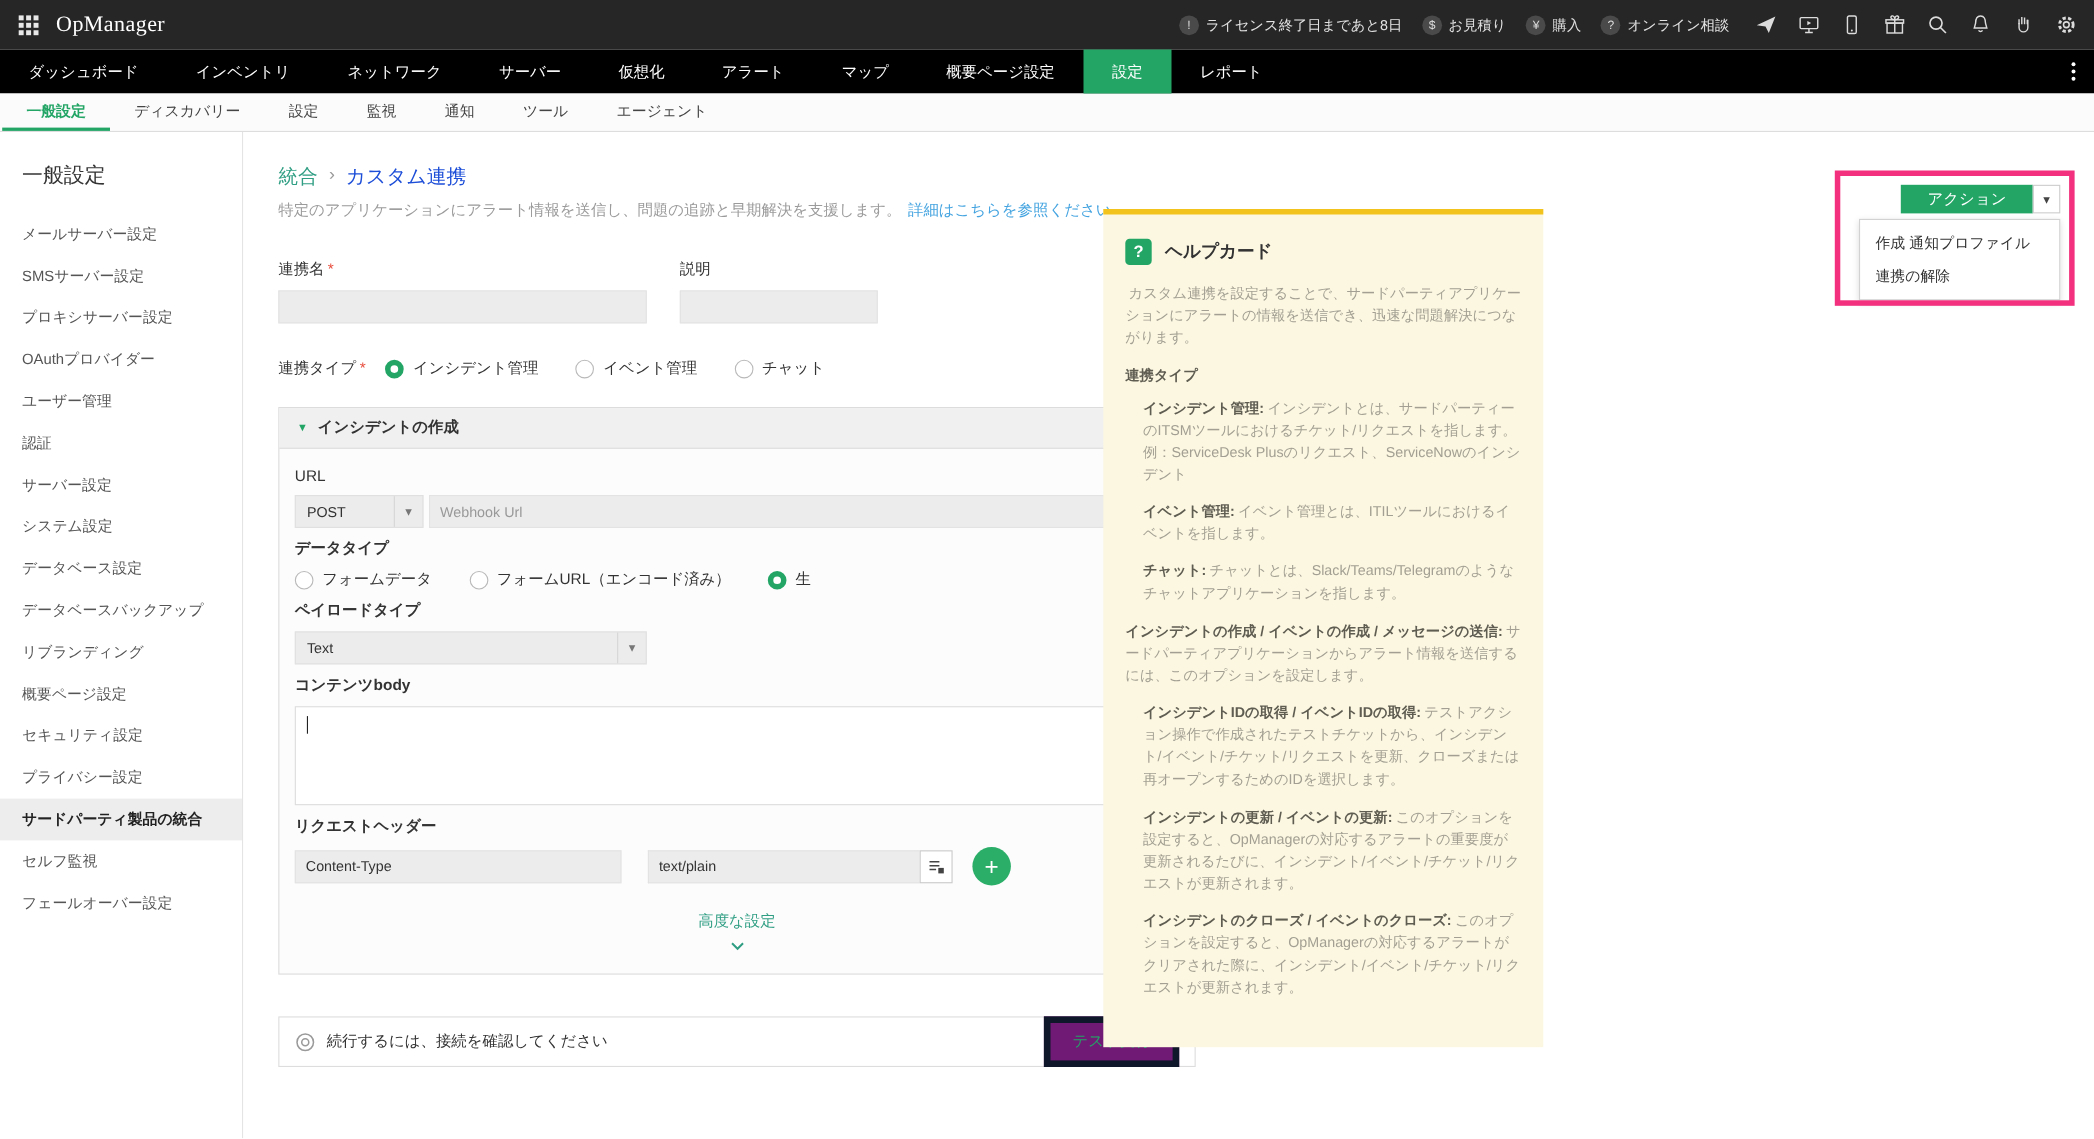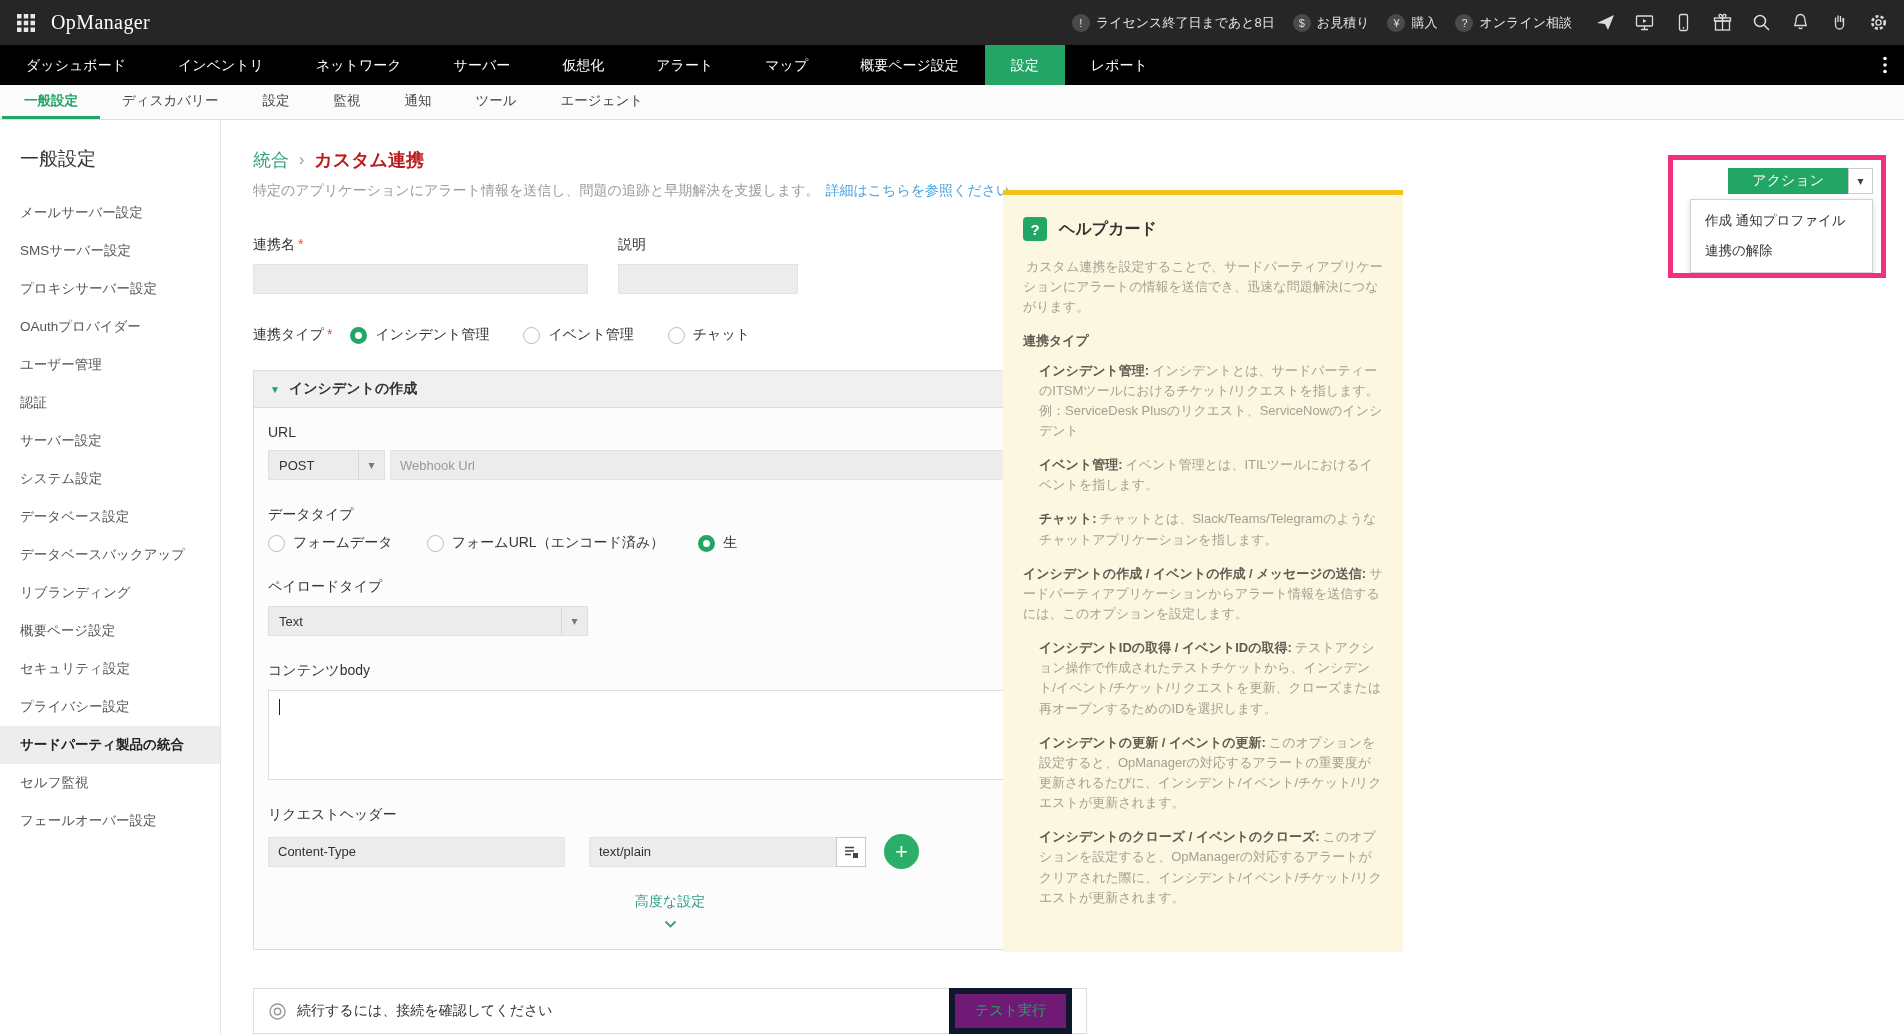--- a/index.html
+++ b/index.html
@@ -35,21 +35,21 @@
   .sidebar { position:absolute; left:0; top:120px; bottom:0; width:221px; border-right:1px solid #e4e4e4; background:#fff; }
   .sidebar-title { font-size:19px; color:#333; padding:26px 20px 22px; }
   .sidebar-item { font-size:13.5px; color:#555; padding:10px 20px; cursor:pointer; white-space:nowrap; }
   .sidebar-item.active { background:#ededed; color:#222; font-weight:bold; }
 
   
   .main { position:absolute; left:253px; top:120px; width:834px; }
   .breadcrumb { margin-top:28px; font-size:18px; display:flex; align-items:center; gap:10px; }
   .bc-parent { color:#2f9e83; cursor:pointer; }
   .bc-sep { color:#999; font-size:16px; }
-  .bc-current { color:#b91c1c;font-weight:bold; }
+  .bc-current { color:#1d4ed8; }
   .page-desc { margin-top:10px; font-size:14px; color:#9b9b9b; }
   .desc-link { color:#45a4e0; cursor:pointer; margin-left:2px; text-decoration:none; }
 
   .form-row.two-col { display:flex; gap:30px; margin-top:36px; }
   .field-label { font-size:14px; color:#333; display:block; margin-bottom:10px; }
   .field-label.inline { margin-bottom:0; }
   .req { color:#e74c3c; margin-left:3px; }
   .text-input { height:30px; background:#ececec; border:1px solid #e3e3e3; width:100%; font-size:13px; padding:0 9px; color:#333; outline:none; font-family:inherit; }
   .text-input::placeholder { color:#999; }
 
@@ -64,21 +64,21 @@
   .panel-header { background:#f0f0f0; border-bottom:1px solid #dcdcdc; padding:9px 16px; font-size:14px; font-weight:bold; color:#333; display:flex; align-items:center; gap:9px; cursor:pointer; }
   .collapse-tri { color:#23a566; font-size:10px; }
   .panel-body { padding:16px 14px 20px; }
 
   .url-row { display:flex; align-items:stretch; }
   .select { height:30px; background:#ececec; border:1px solid #e0e0e0; display:flex; align-items:center; justify-content:space-between; padding-left:10px; font-size:13px; color:#333; cursor:pointer; }
   .select-caret { width:26px; align-self:stretch; display:flex; align-items:center; justify-content:center; border-left:1px solid #d6d6d6; color:#777; font-size:12px; }
   .method-select { width:117px; flex:0 0 auto; }
   .webhook { flex:1; margin-left:5px; border-right:none; }
   .icon-btn { width:30px; height:30px; background:#fff; border:1px solid #c9c9c9; display:flex; align-items:center; justify-content:center; cursor:pointer; flex:0 0 auto; }
-  .mt { margin-top:26px; }
+  .mt { margin-top:10px;font-weight:bold; }
   .payload-select { width:320px; }
 
   .textarea-wrap { display:flex; align-items:flex-start; }
   .textarea { flex:1; height:90px; background:#fff; border:1px solid #ddd; position:relative; cursor:text; }
   .caret-line { position:absolute; left:10px; top:8px; width:1px; height:16px; background:#222; }
 
   .headers-row { display:flex; align-items:center; }
   .header-key { width:297px; }
   .input-with-btn { display:flex; margin-left:24px; }
   .header-val { width:247px; border-right:none; }

